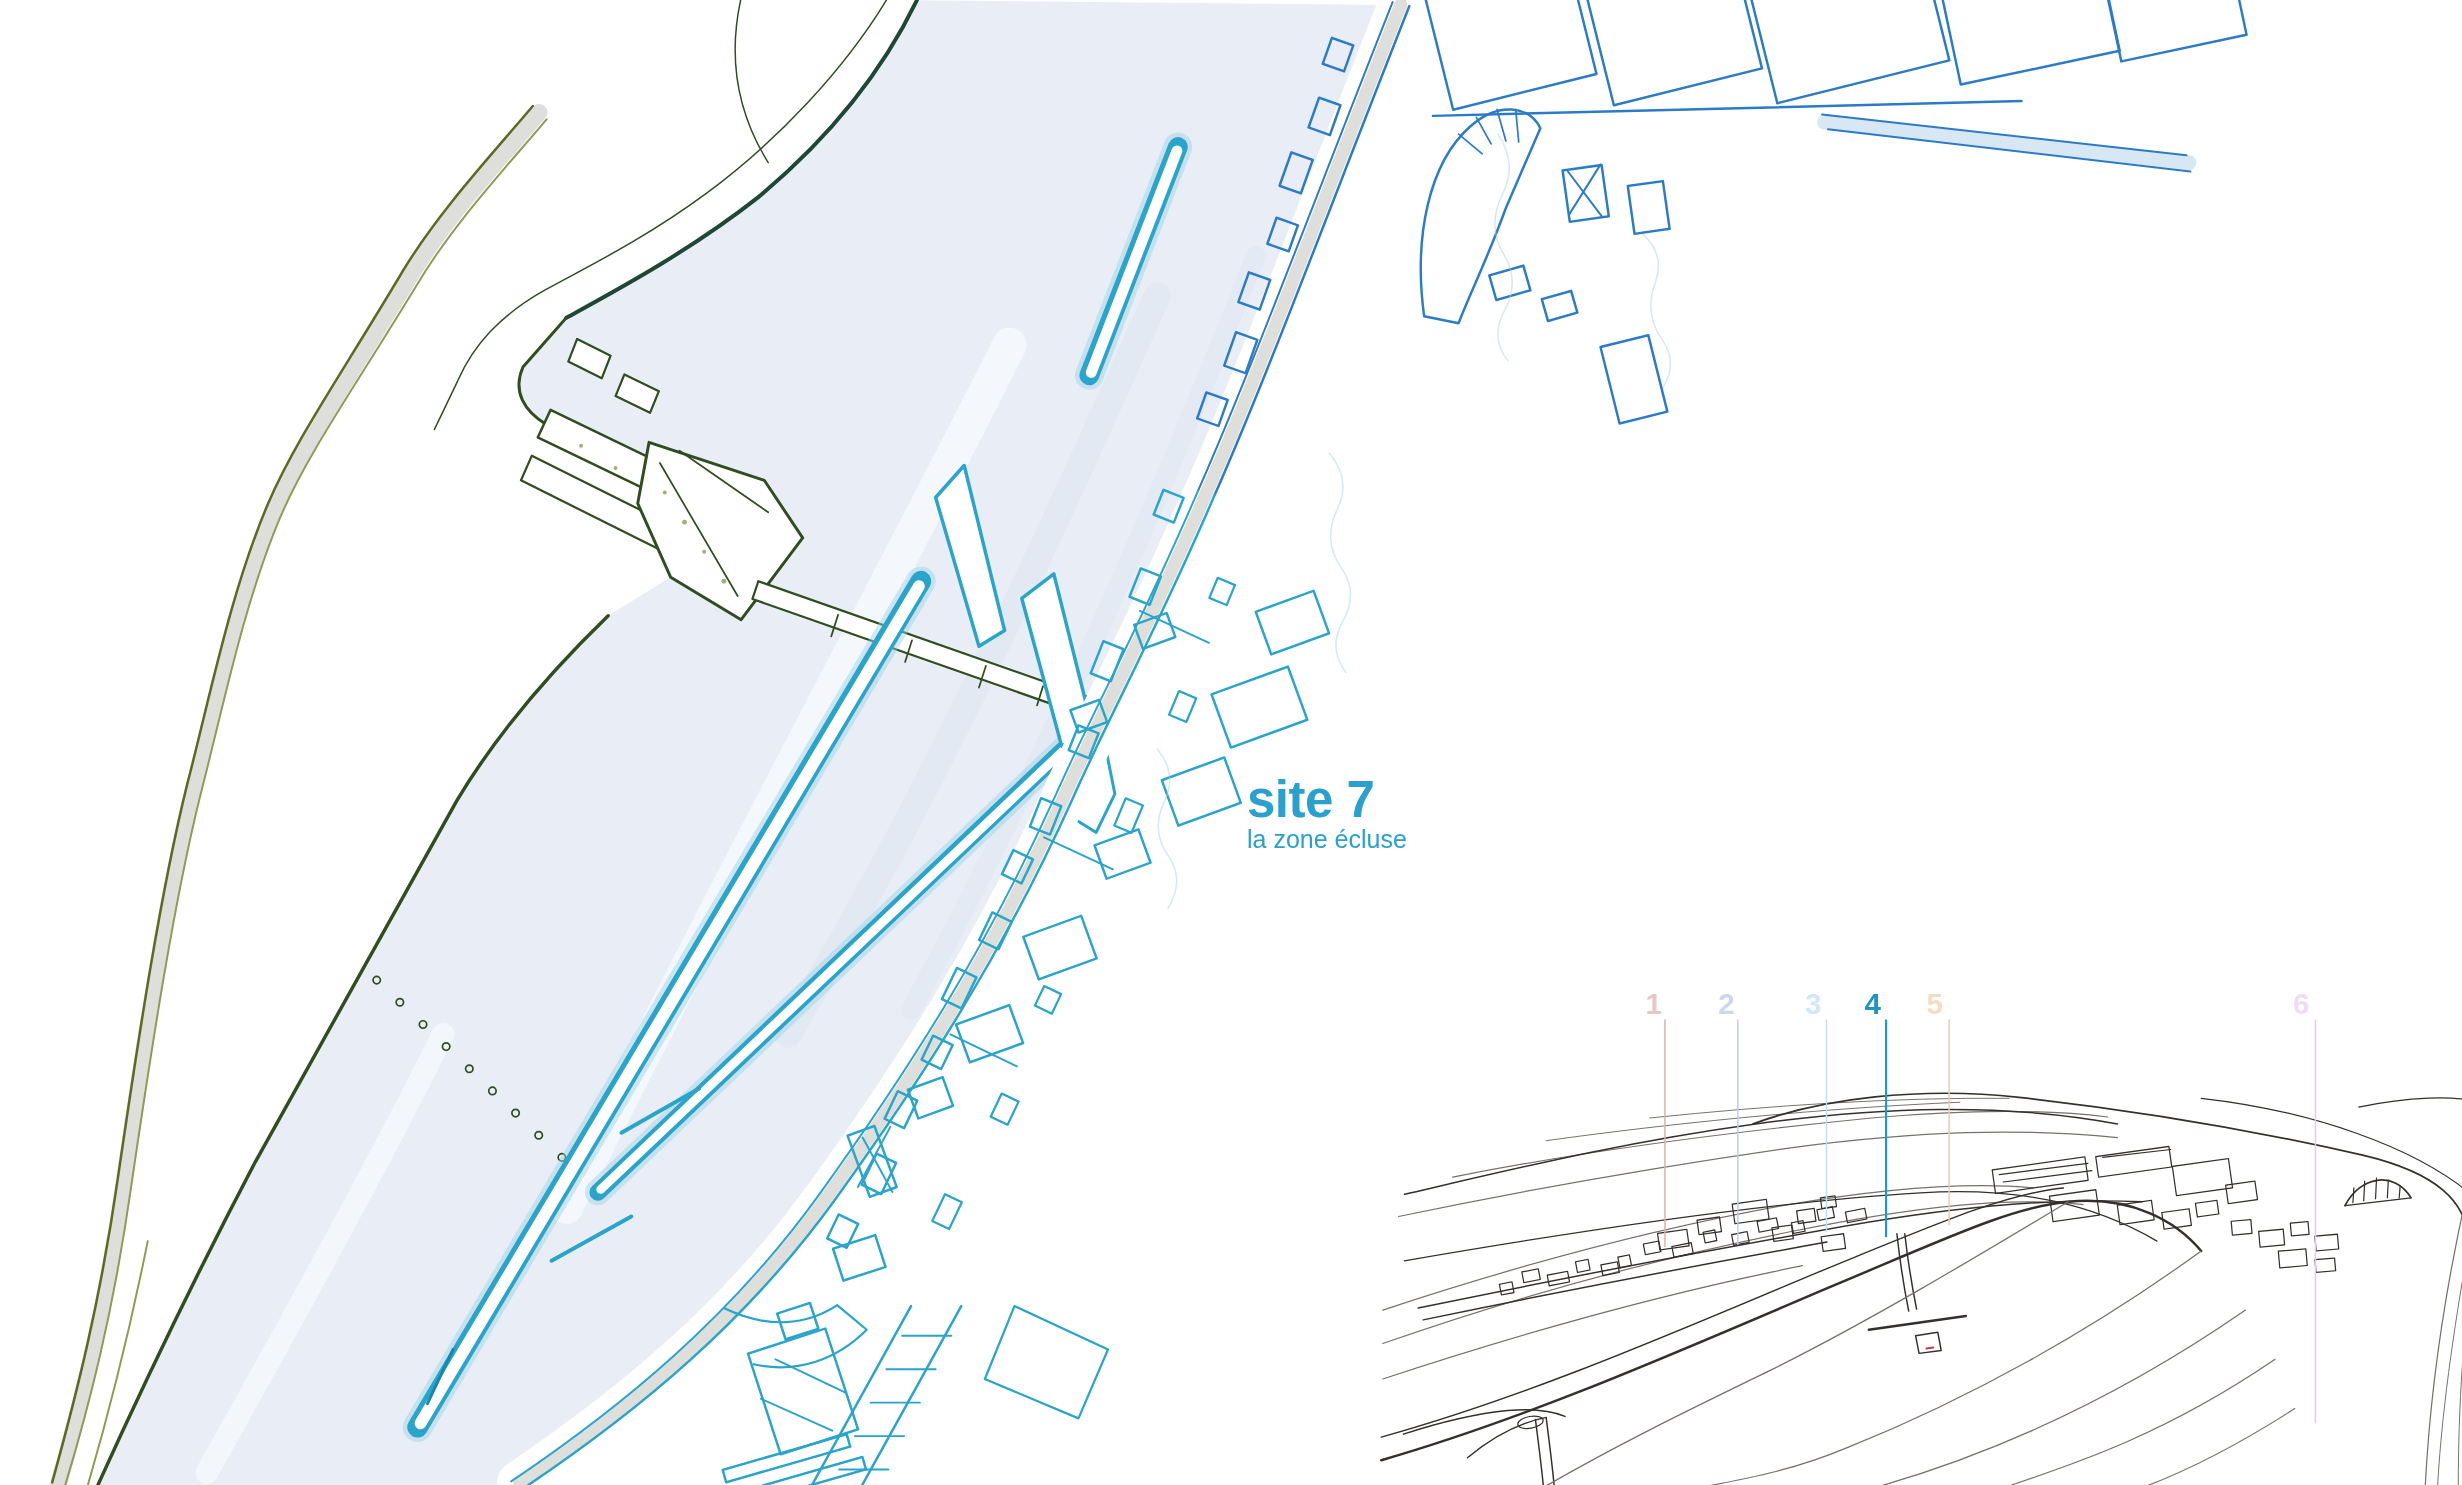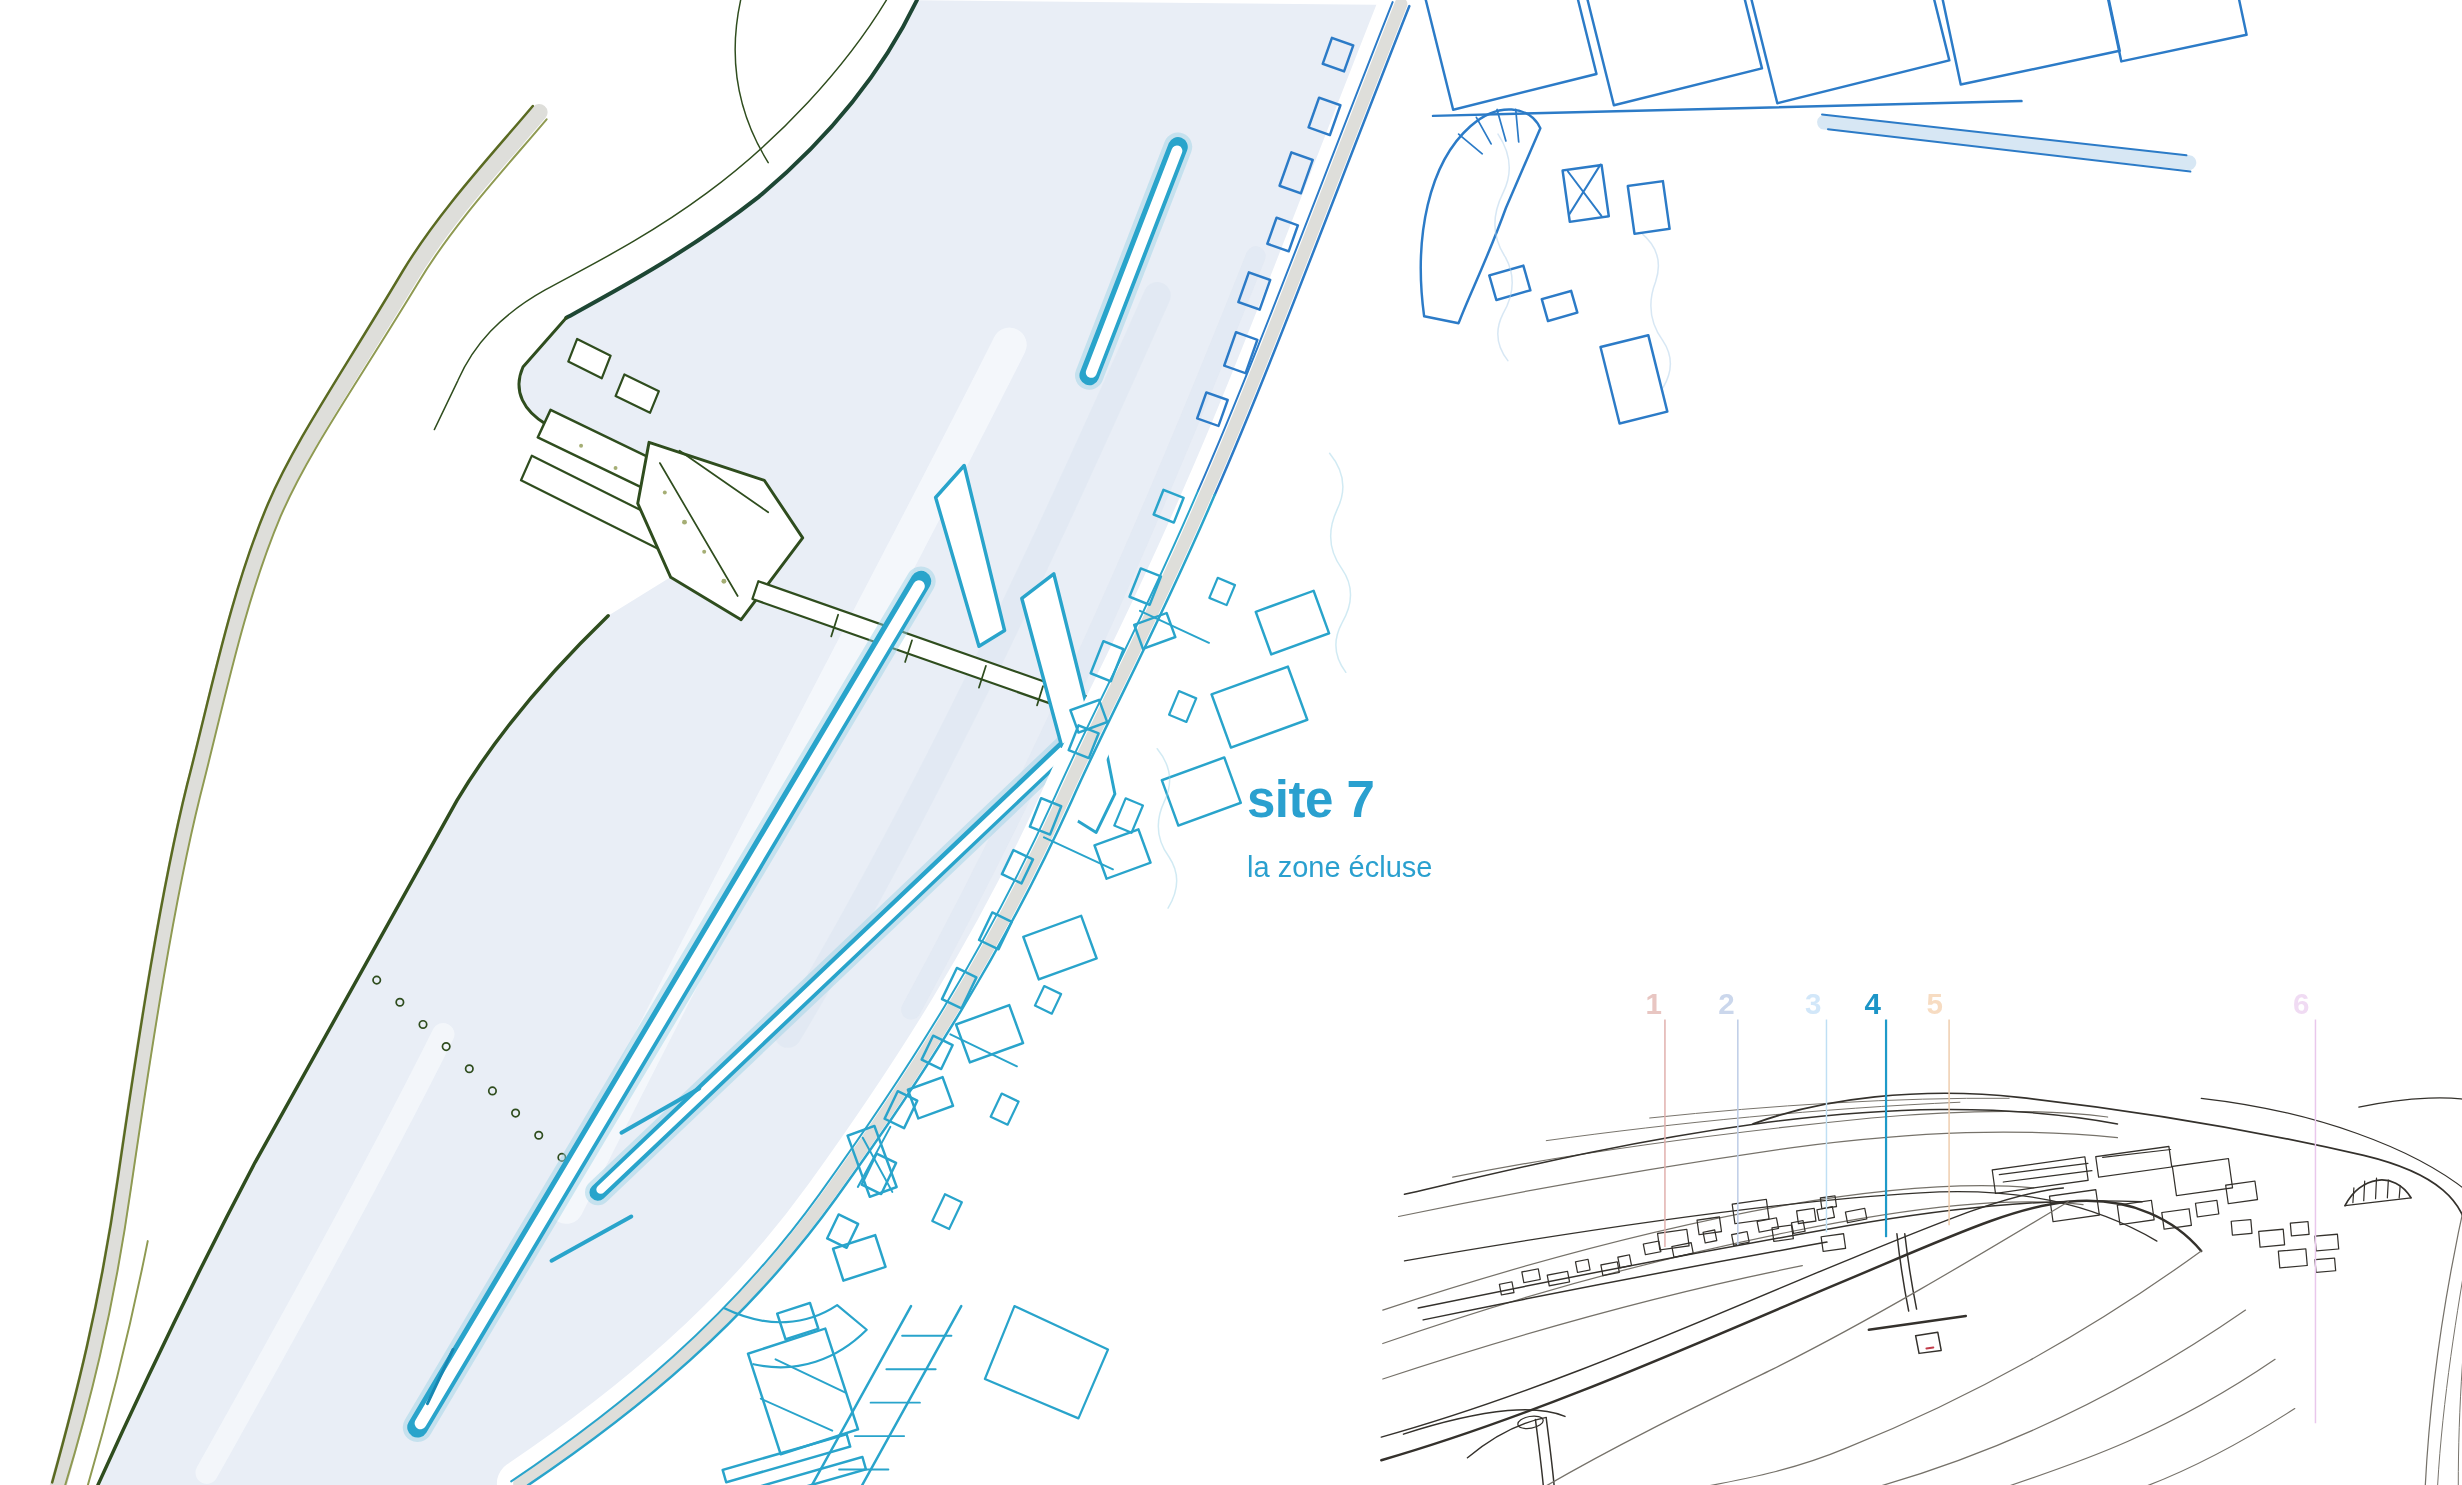--- a/index.html
+++ b/index.html
@@ -23,21 +23,21 @@
   .cyan-deep{stroke:var(--cyanDeep);fill:none;stroke-linecap:round;}
   .cyan-halo{stroke:var(--cyanSoft);fill:none;stroke-linecap:round;opacity:.45;}
   .blue{stroke:var(--blue);fill:none;stroke-linecap:round;stroke-linejoin:round;}
   .blue-halo{stroke:var(--blueSoft);fill:none;stroke-linecap:round;opacity:.5;}
   .ink{stroke:var(--ink);fill:none;stroke-linecap:round;stroke-linejoin:round;}
   .ink-soft{stroke:var(--inkSoft);fill:none;stroke-linecap:round;stroke-linejoin:round;}
   .red{stroke:var(--red);fill:none;stroke-linecap:round;}
   
   .title-block{position:absolute;left:1247px;top:774px;color:var(--title);}
   .site-title{font-size:51px;font-weight:700;letter-spacing:-0.5px;line-height:1;}
-  .site-subtitle{font-size:29px;font-weight:400;line-height:1;margin-top:28px;letter-spacing:0;}
+  .site-subtitle{font-size:25px;font-weight:400;line-height:1;margin-top:2px;letter-spacing:0;}
   
   .marker-num{font-family:"Liberation Sans","DejaVu Sans",sans-serif;font-size:60px;font-weight:700;}
 </style>
 </head>
 <body>
 
 <div class="stage">
 
 <svg width="2476" height="1486" viewBox="0 0 5028 3017">
 

